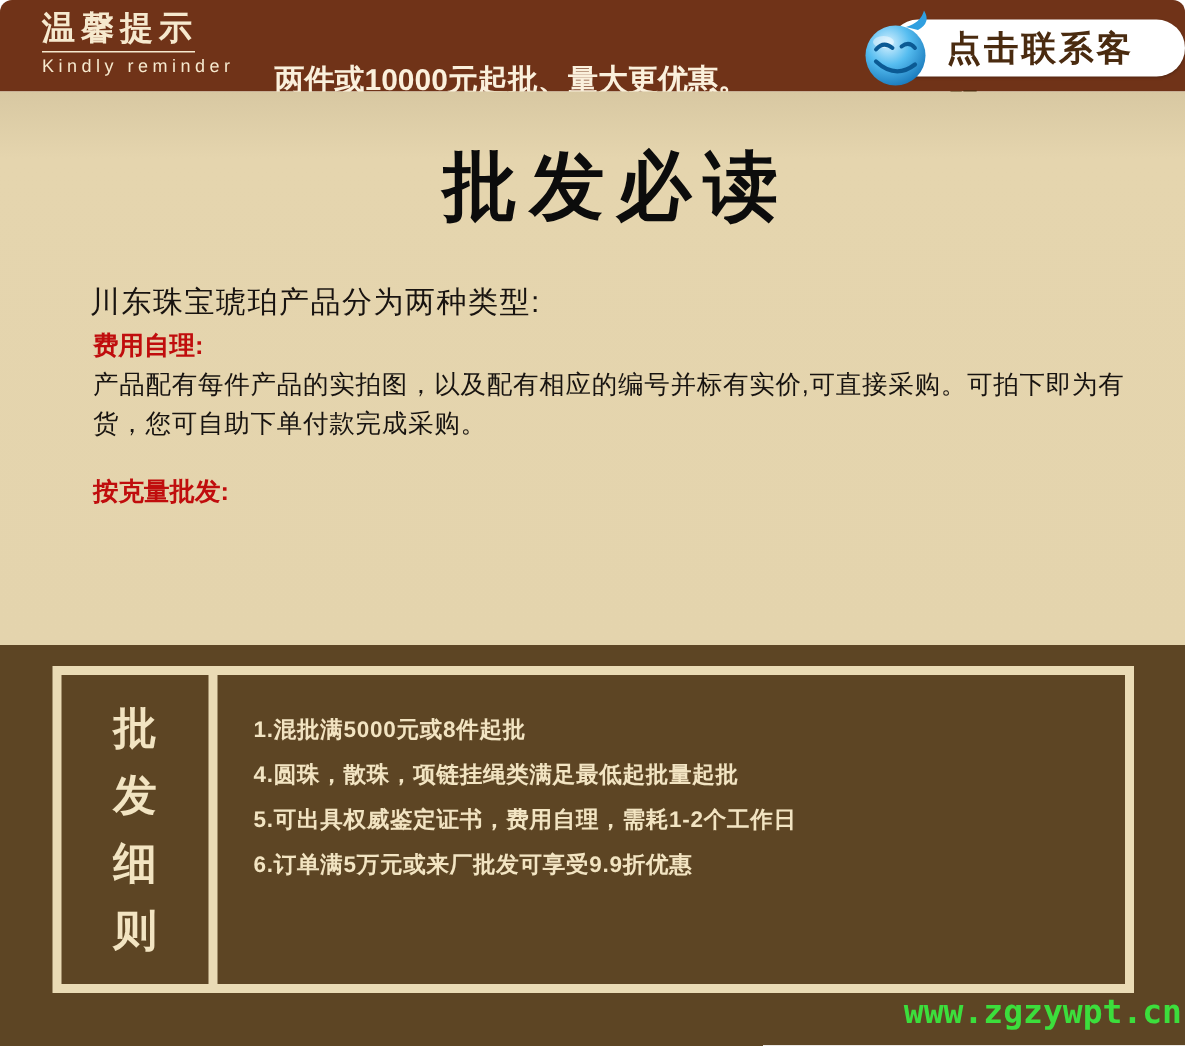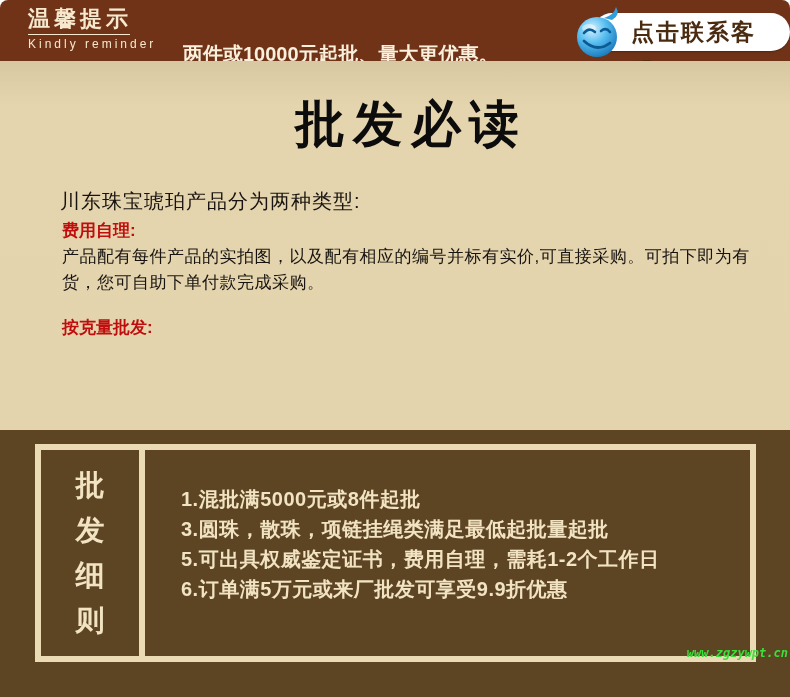--- a/index.html
+++ b/index.html
@@ -57,26 +57,26 @@
   .rules-box{
     position:absolute;left:35px;top:14px;width:721px;height:218px;
     box-sizing:border-box;border:6px solid #eadbb5;display:flex;
   }
   .rules-side{
     width:104px;box-sizing:border-box;border-right:6px solid #eadbb5;
     display:flex;flex-direction:column;align-items:center;justify-content:center;
     gap:5px;color:#f2e4c2;font-size:29px;font-weight:bold;
   }
   .rules-list{
-    flex:1;margin:12px;padding:22px 0 16px 24px;list-style:none;
-    color:#f2e4c2;font-size:20px;font-weight:bold;line-height:30px;letter-spacing:.5px;
+    flex:1;margin:0;padding:22px 0 16px 24px;list-style:none;
+    color:#f2e4c2;font-size:15px;font-weight:bold;line-height:30px;letter-spacing:.5px;
   }
   .watermark{
-    position:absolute;right:2px;top:216px;
-    font-family:"DejaVu Sans Mono",monospace;font-size:12px;font-weight:bold;color:#3cde3c;font-style:italic;
+    position:absolute;right:2px;top:233px;
+    font-family:"DejaVu Sans Mono",monospace;font-size:22px;font-weight:bold;color:#3cde3c;
   }
 </style>
 </head>
 <body>
 
 <div class="page">
 
   <header class="topbar">
     <div class="reminder">
       <div class="reminder-title">温馨提示</div>
@@ -120,21 +120,21 @@
   <section class="rules">
     <div class="rules-box">
       <div class="rules-side">
         <span>批</span>
         <span>发</span>
         <span>细</span>
         <span>则</span>
       </div>
       <ul class="rules-list">
         <li>1.混批满5000元或8件起批</li>
-        <li>3.圆珠，散珠，项链挂绳类满足最低起批量起批</li>
+        <li>4.圆珠，散珠，项链挂绳类满足最低起批量起批</li>
         <li>5.可出具权威鉴定证书，费用自理，需耗1-2个工作日</li>
         <li>6.订单满5万元或来厂批发可享受9.9折优惠</li>
       </ul>
     </div>
     <div class="watermark">www.zgzywpt.cn</div>
   </section>
 
 </div>
 
 </body></html>

